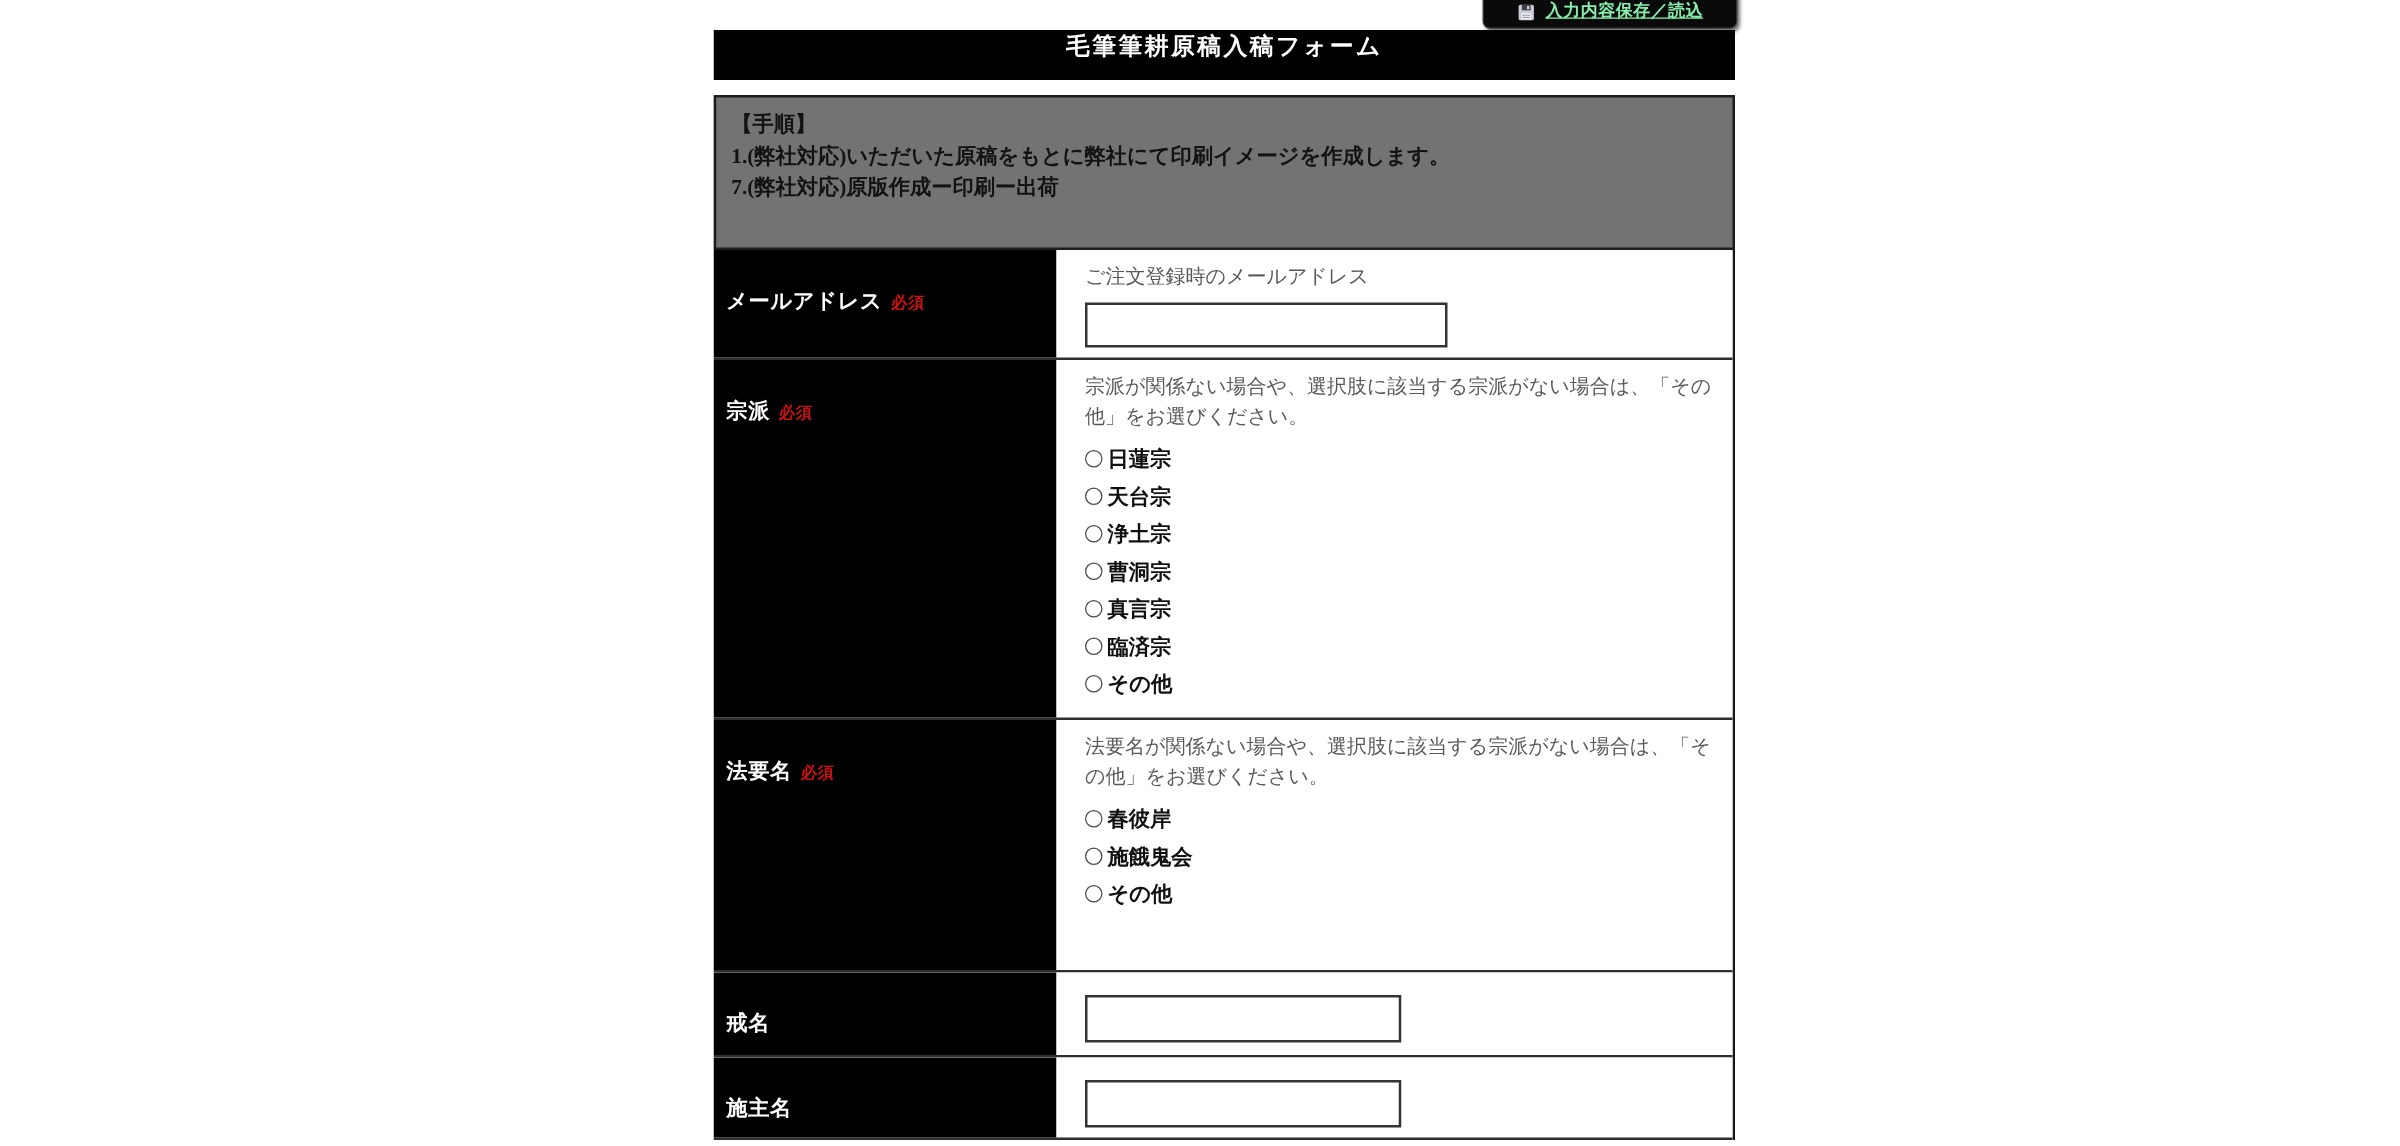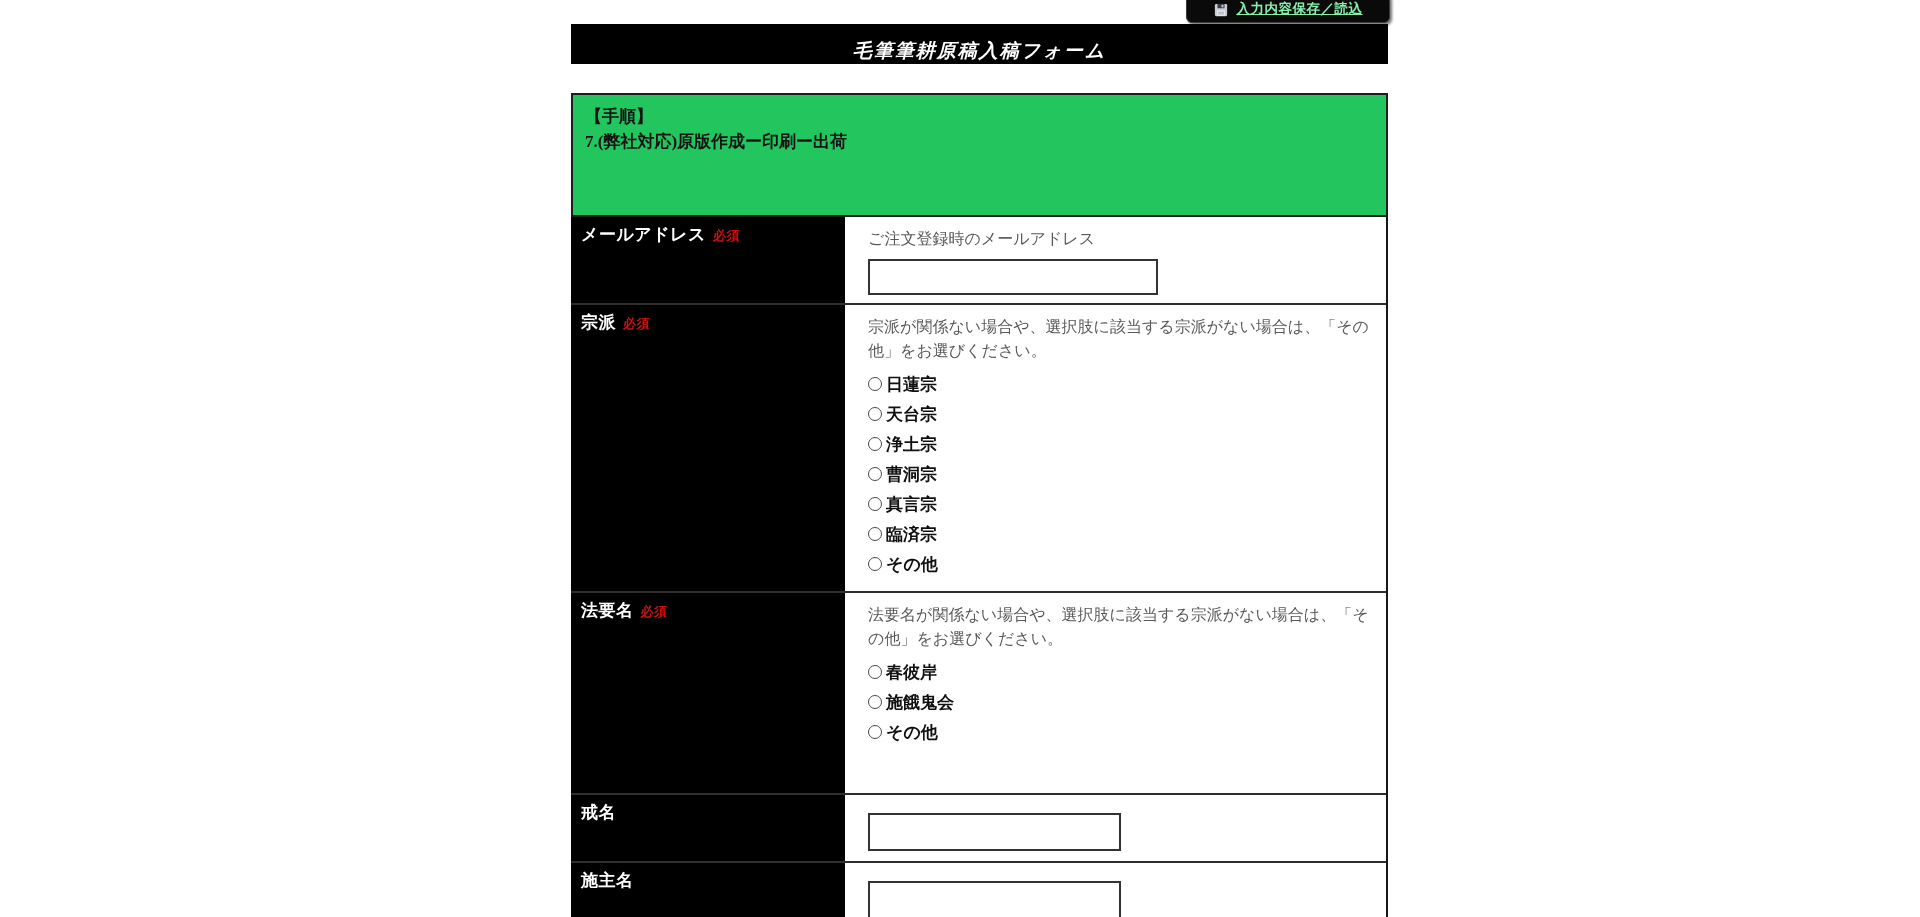--- a/index.html
+++ b/index.html
@@ -18,36 +18,36 @@
     color:#86efac; text-decoration:underline; font-size:13.5px; font-weight:bold;
     font-family:"Liberation Sans","DejaVu Sans",sans-serif; letter-spacing:.5px;
   }
   .floppy{ width:14px; height:14px; margin-bottom:1px; }
 
   
   .page{ position:absolute; left:571px; top:0; width:817px; }
 
   .titlebar{
     margin-top:24px; height:40px; background:#000;
-    display:flex; align-items:flex-end; justify-content:center;font-style:italic;
+    display:flex; align-items:flex-start; justify-content:center;
   }
   .titlebar .t{ color:#fff; font-size:19px; font-weight:bold; letter-spacing:2px; }
 
   .instructions{
-    margin-top:29px; border:2px solid #1d1d1d; background:#22c55e;
+    margin-top:12px; border:2px solid #1d1d1d; background:#737373;
     padding:9px 12px 11px 12px; min-height:124px;
   }
   .instructions div{ font-size:17px; font-weight:600; line-height:25px; color:#131313; }
 
   
   .ftable{ border-right:2px solid #181818; }
   .frow{ display:flex; border-bottom:2px solid #2e2e2e; background:#fff; }
   .lcell{
     width:274px; flex:0 0 274px; background:#000; color:#fff;
-    padding:6px 8px 0 10px; font-size:17px; font-weight:bold; letter-spacing:.5px;
+    padding:29px 8px 0 10px; font-size:17px; font-weight:bold; letter-spacing:.5px;
   }
   .req{ color:#cc1111; font-size:13px; font-weight:bold; margin-left:7px; }
   .ccell{ flex:1; padding:10px 16px 8px 23px; }
   .hint{ color:#595959; font-size:16px; line-height:24px; }
 
   .row-email{ min-height:85px; }
   .row-shuha{ min-height:288px; }
   .row-hoyo{ min-height:202px; }
   .row-kaimyo{ min-height:68px; }
   .row-seshu{ min-height:63px; }
@@ -85,20 +85,21 @@
 </div>
 
 <div class="page">
 
   <div class="titlebar">
     <span class="t">毛筆筆耕原稿入稿フォーム</span>
   </div>
 
   <div class="instructions">
     <div>【手順】</div>
+    <div>1.(弊社対応)いただいた原稿をもとに弊社にて印刷イメージを作成します。</div>
     <div>7.(弊社対応)原版作成ー印刷ー出荷</div>
   </div>
 
   <div class="ftable">
 
     <div class="frow row-email">
       <div class="lcell">
         <span>メールアドレス</span><span class="req">必須</span>
       </div>
       <div class="ccell">

